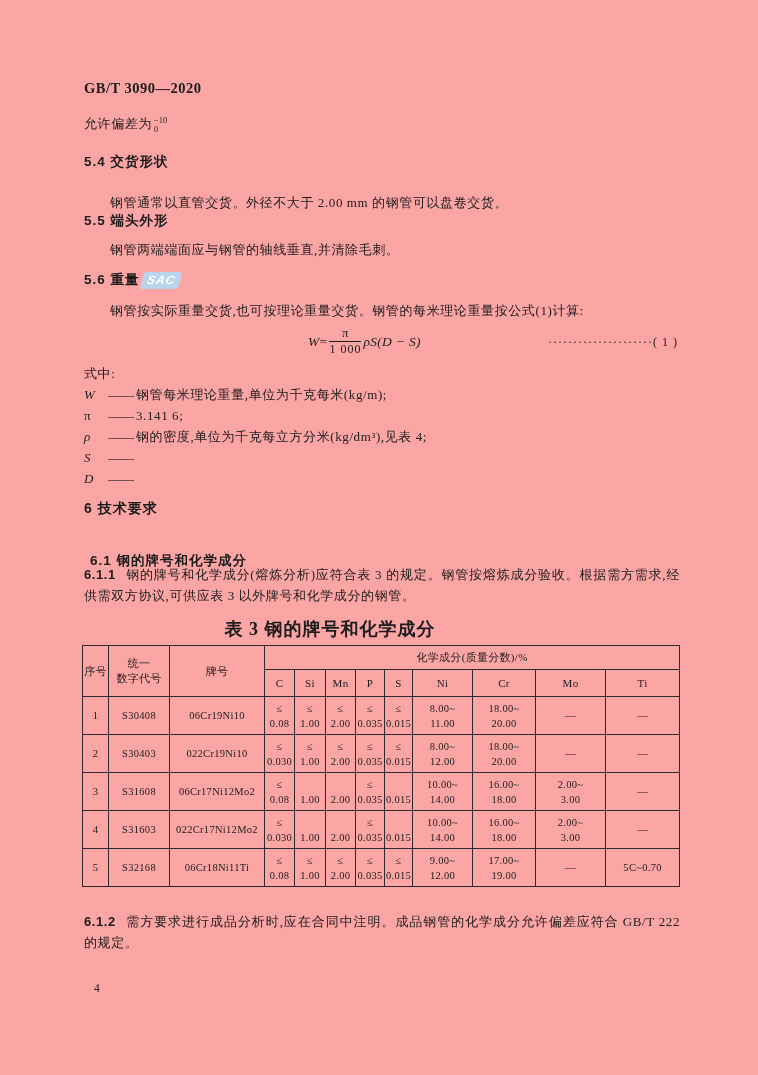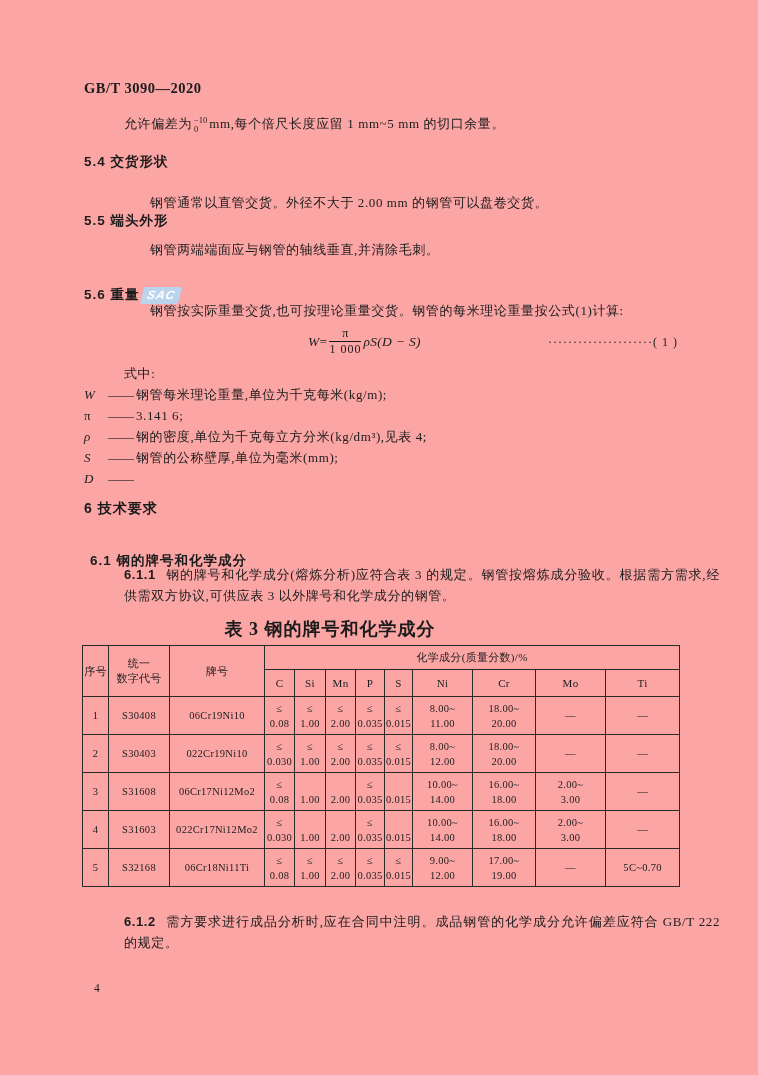--- a/index.html
+++ b/index.html
@@ -5,21 +5,21 @@
   html,body{margin:0;padding:0;background:#e8e8e8;}
   .page{
     position:relative;
     width:758px;height:1075px;
     background:#fca5a5;
     font-family:"Liberation Serif","DejaVu Serif",serif;
     color:#1c1c1c;
     overflow:hidden;
   }
   .abs{position:absolute;}
-  .body-text{font-size:13px;letter-spacing:0.6px;line-height:21px;margin-left:40px;}
+  .body-text{font-size:13px;letter-spacing:0.6px;line-height:21px;}
   .heading{
     font-family:"Liberation Sans","DejaVu Sans",sans-serif;
     font-weight:bold;font-size:13.5px;letter-spacing:1px;
   }
   .docnum{font-weight:bold;font-size:14.5px;letter-spacing:0.5px;}
   .indent{padding-left:26px;}
   
   .tol{
     display:inline-block;vertical-align:-4px;
     font-size:8.5px;line-height:8.5px;letter-spacing:0;
@@ -69,30 +69,30 @@
   .pagenum{font-size:11.5px;}
 </style>
 </head>
 <body>
 
 <div class="page">
 
   <div class="abs docnum" style="left:84px;top:80px;">GB/T 3090—2020</div>
 
   <div class="abs body-text" style="left:84px;top:113px;width:600px;">
-    <span>允许偏差为</span><span class="tol"><div>−10</div><div>0</div></span><span>mm,每个倍尺长度应留 1 mm~5 mm 的切口余量。</span>
+    <span>允许偏差为</span><span class="tol"><div>−10</div><div>0</div></span>
   </div>
 
   <div class="abs heading" style="left:84px;top:153px;">5.4  交货形状</div>
   <div class="abs body-text indent" style="left:84px;top:192px;width:600px;">钢管通常以直管交货。外径不大于 2.00 mm 的钢管可以盘卷交货。</div>
 
   <div class="abs heading" style="left:84px;top:212px;">5.5  端头外形</div>
   <div class="abs body-text indent" style="left:84px;top:239px;width:600px;">钢管两端端面应与钢管的轴线垂直,并清除毛刺。</div>
 
-  <div class="abs" style="left:84px;top:286px;display:flex;align-items:center;">
+  <div class="abs" style="left:84px;top:271px;display:flex;align-items:center;">
     <span class="heading">5.6  重量</span>
     <span class="sac" style="margin-left:2px;">SAC</span>
   </div>
   <div class="abs body-text indent" style="left:84px;top:300px;width:600px;">钢管按实际重量交货,也可按理论重量交货。钢管的每米理论重量按公式(1)计算:</div>
 
   <div class="abs" style="left:84px;top:327px;width:594px;height:34px;">
     <div class="formula-row" style="position:absolute;left:224px;top:0;">
       <span class="var">W</span>
         <span> = </span>
         <span class="frac">
@@ -120,21 +120,20 @@
         <span>3.141 6;</span>
       </div>
       <div class="where-row">
         <span class="where-sym">ρ</span>
         <span class="where-dash">——</span>
         <span>钢的密度,单位为千克每立方分米(kg/dm³),见表 4;</span>
       </div>
       <div class="where-row">
         <span class="where-sym">S</span>
         <span class="where-dash">——</span>
-        <span>钢管的公称壁厚,单位为毫米(mm);</span>
       </div>
       <div class="where-row">
         <span class="where-sym">D</span>
         <span class="where-dash">——</span>
       </div>
     </div>
 
   <div class="abs heading" style="left:84px;top:500px;font-size:14px;">6  技术要求</div>
   <div class="abs heading" style="left:90px;top:536px;margin-top:16px;">6.1  钢的牌号和化学成分</div>
 

